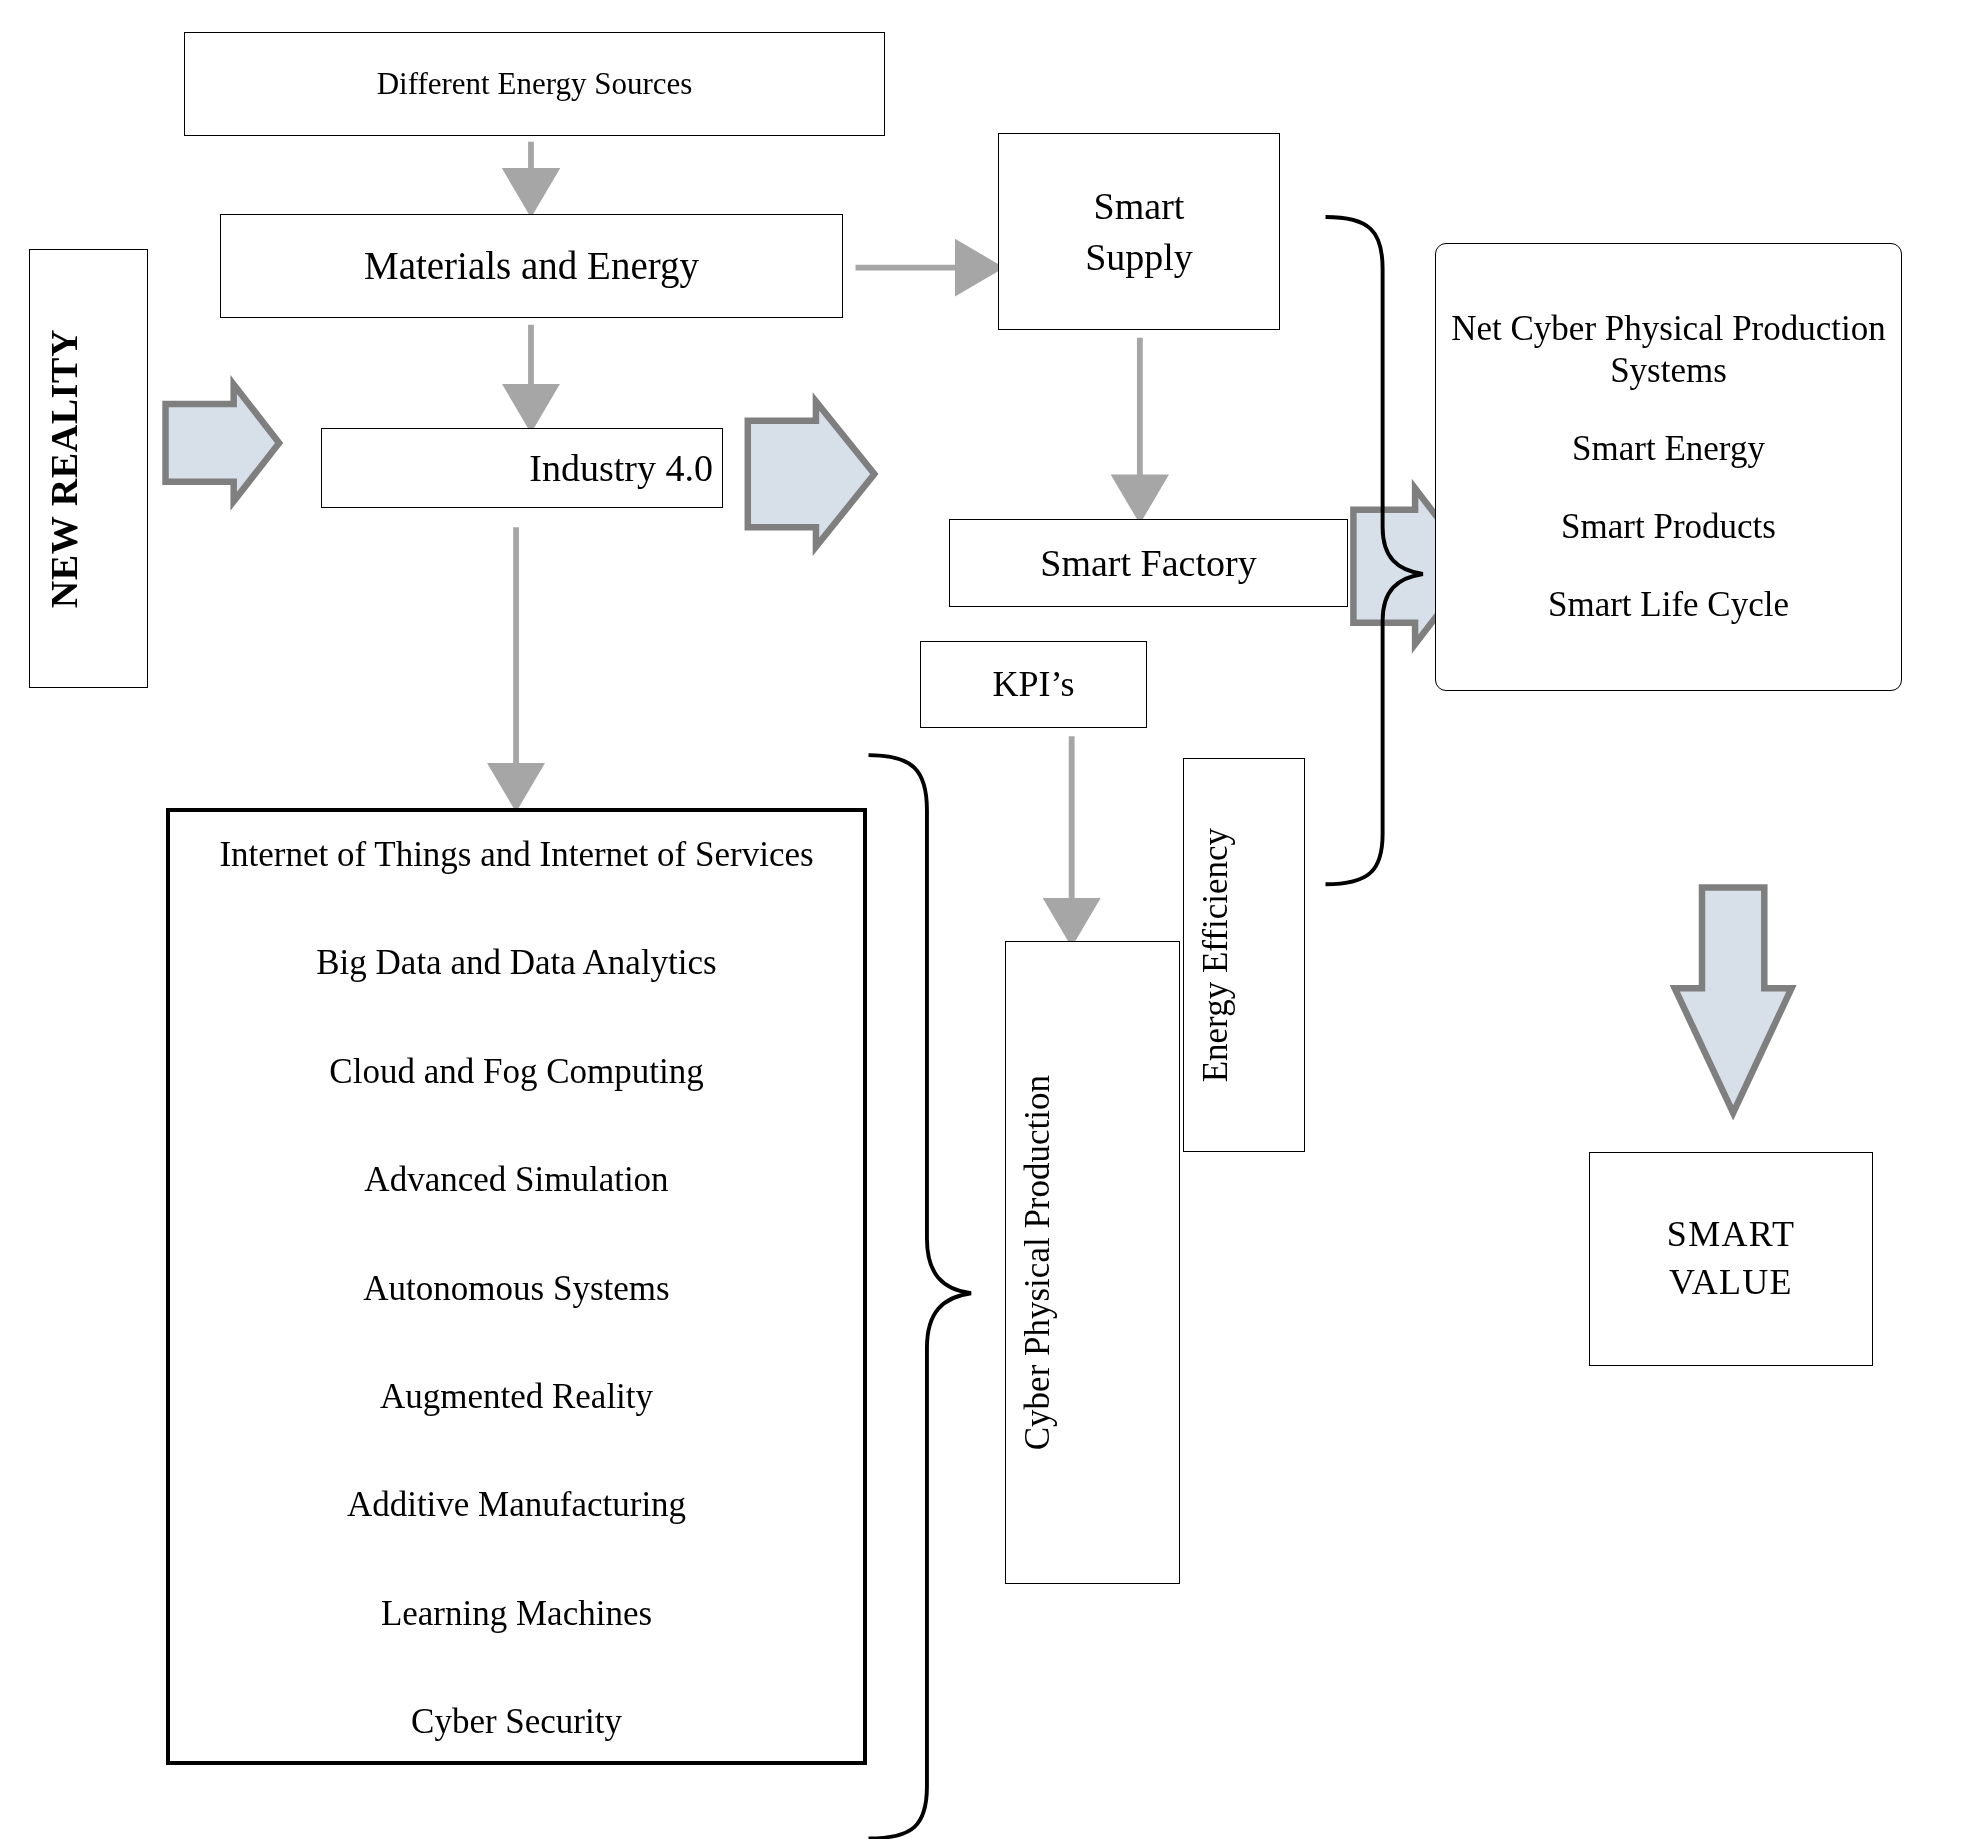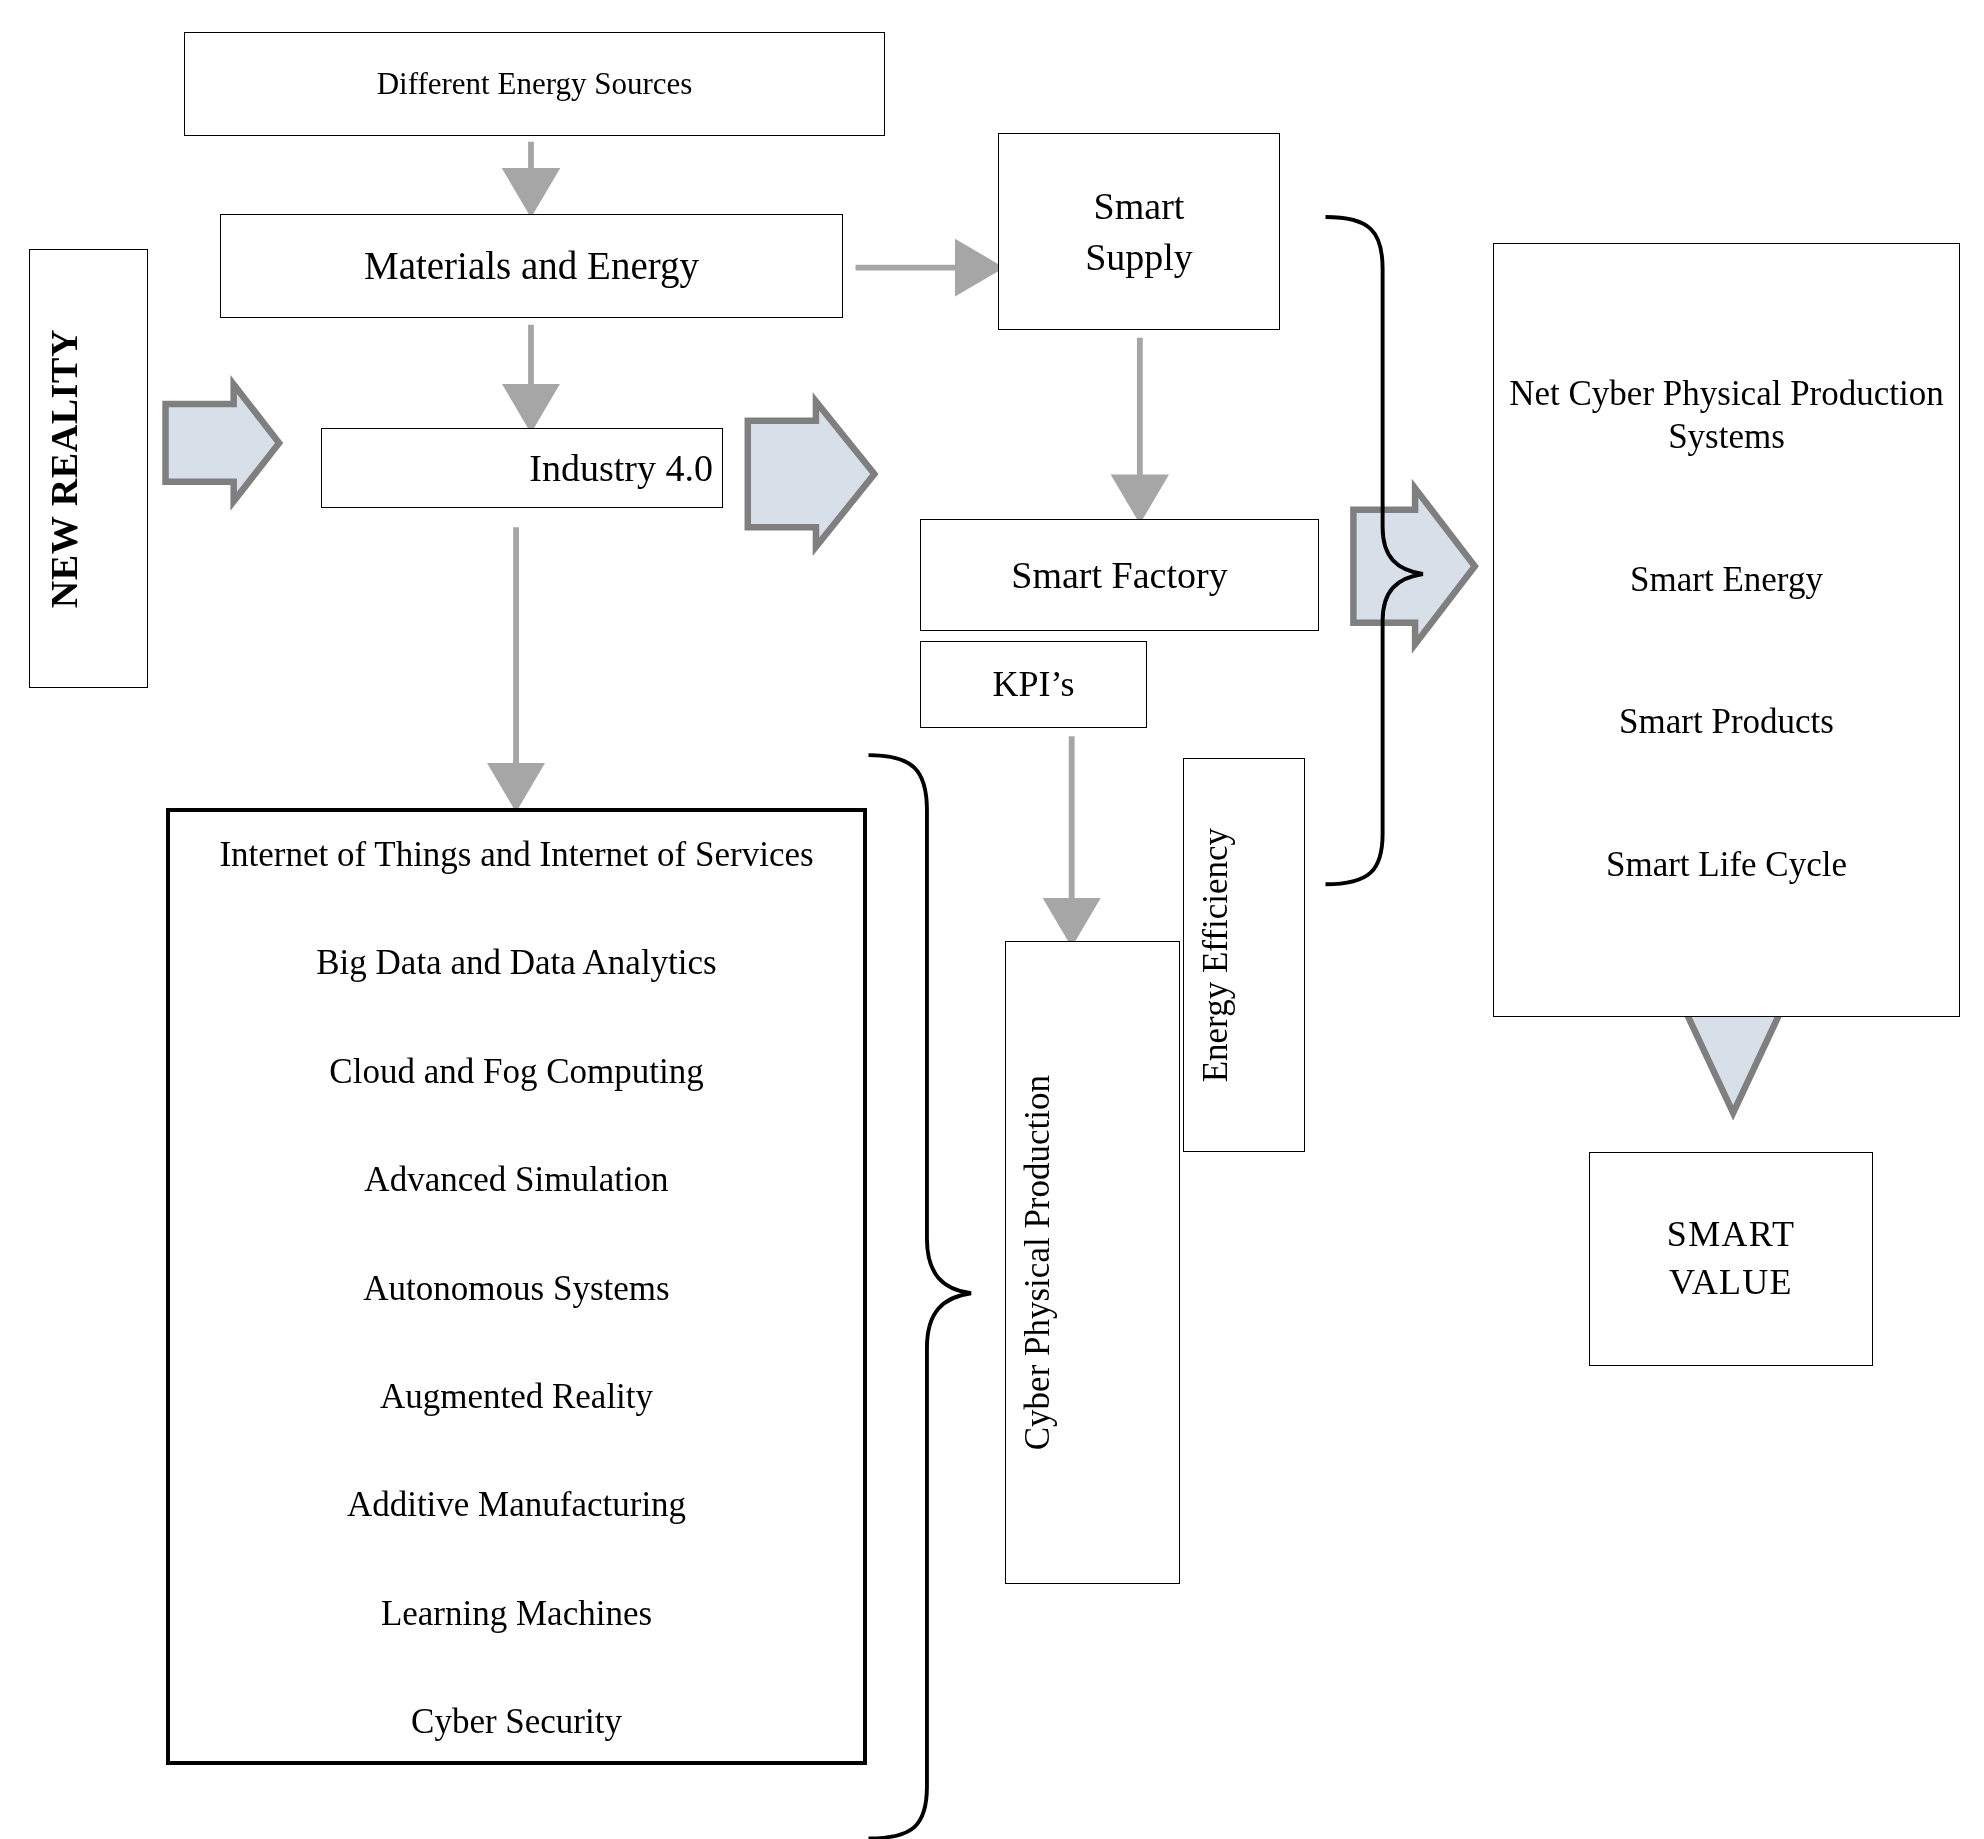--- a/index.html
+++ b/index.html
@@ -130,21 +130,21 @@
     <span class="txt vertical">NEW REALITY</span>
   </div>
 
   <div class="node fs-supply" style="left:998px;top:133px;width:282px;height:197px;">
     <span class="txt">
       <span>Smart</span><br>
       <span>Supply</span>
     </span>
   </div>
 
-  <div class="node fs-factory" style="left:920px;top:519px;width:399px;height:112px;align-items:center;">
+  <div class="node fs-factory" style="left:949px;top:519px;width:399px;height:88px;align-items:center;">
     <span class="txt">Smart Factory</span>
   </div>
 
   <div class="node fs-kpi" style="left:920px;top:641px;width:227px;height:87px;">
     <span class="txt">KPI’s</span>
   </div>
 
   <div class="node fs-ee" style="left:1183px;top:758px;width:122px;height:394px;">
     <span class="txt vertical">Energy Efficiency</span>
   </div>
@@ -160,21 +160,21 @@
       <div class="li">Cloud and Fog Computing</div>
       <div class="li">Advanced Simulation</div>
       <div class="li">Autonomous Systems</div>
       <div class="li">Augmented Reality</div>
       <div class="li">Additive Manufacturing</div>
       <div class="li">Learning Machines</div>
       <div class="li">Cyber Security</div>
     </div>
   </div>
 
-  <div class="node fs-netcps" style="left:1493px;top:243px;width:467px;height:774px;">
+  <div class="node fs-netcps" style="left:1435px;top:243px;width:467px;height:448px;border-radius:11px;">
     <div class="netcps-inner">
       <div class="li">Net Cyber Physical Production Systems</div>
       <div class="li">Smart Energy</div>
       <div class="li">Smart Products</div>
       <div class="li">Smart Life Cycle</div>
     </div>
   </div>
 
   <div class="node fs-smartvalue" style="left:1589px;top:1152px;width:284px;height:214px;">
     <span class="txt">

